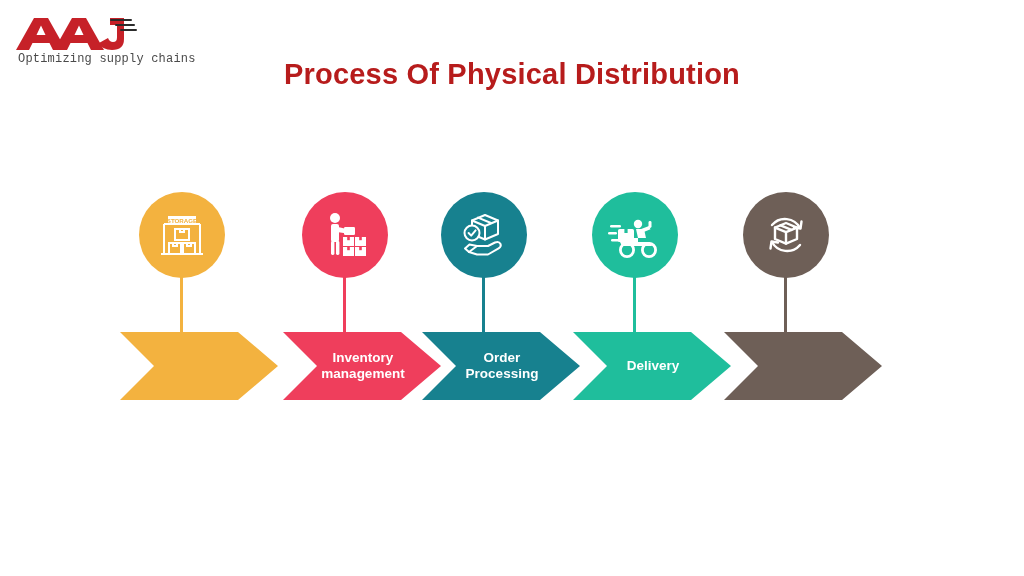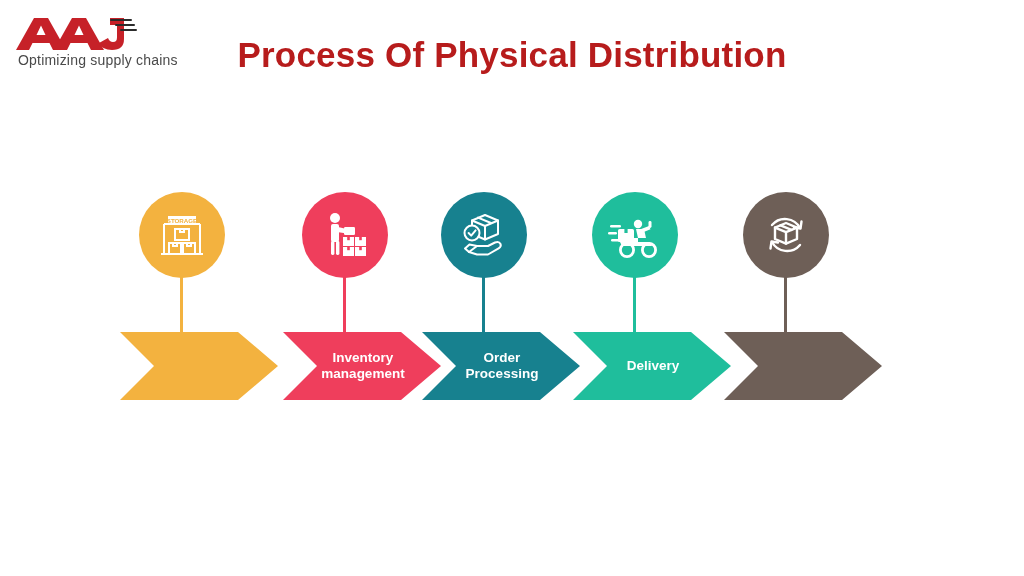--- a/index.html
+++ b/index.html
@@ -23,35 +23,35 @@
     width: 132px;
     height: 52px;
   }
   .logo-mark {
     display: block;
   }
   .logo-tagline {
     position: absolute;
     left: 4px;
     top: 38px;
-    font-size: 14px;
+    font-size: 12px;
     letter-spacing: 0.2px;
     color: #4a4a4a;
     white-space: nowrap;
-    font-family: Liberation Sans, sans-serif;
+    font-family: Liberation Mono, monospace;
   }
 
   
   .page-title {
     position: absolute;
     left: 0;
-    top: 35px;
+    top: 58px;
     width: 1024px;
     text-align: center;
-    font-size: 35px;
+    font-size: 29px;
     font-weight: bold;
     color: #B71C1C;
     letter-spacing: 0.2px;
   }
 
   
   .diagram {
     position: absolute;
     left: 0;
     top: 0;

